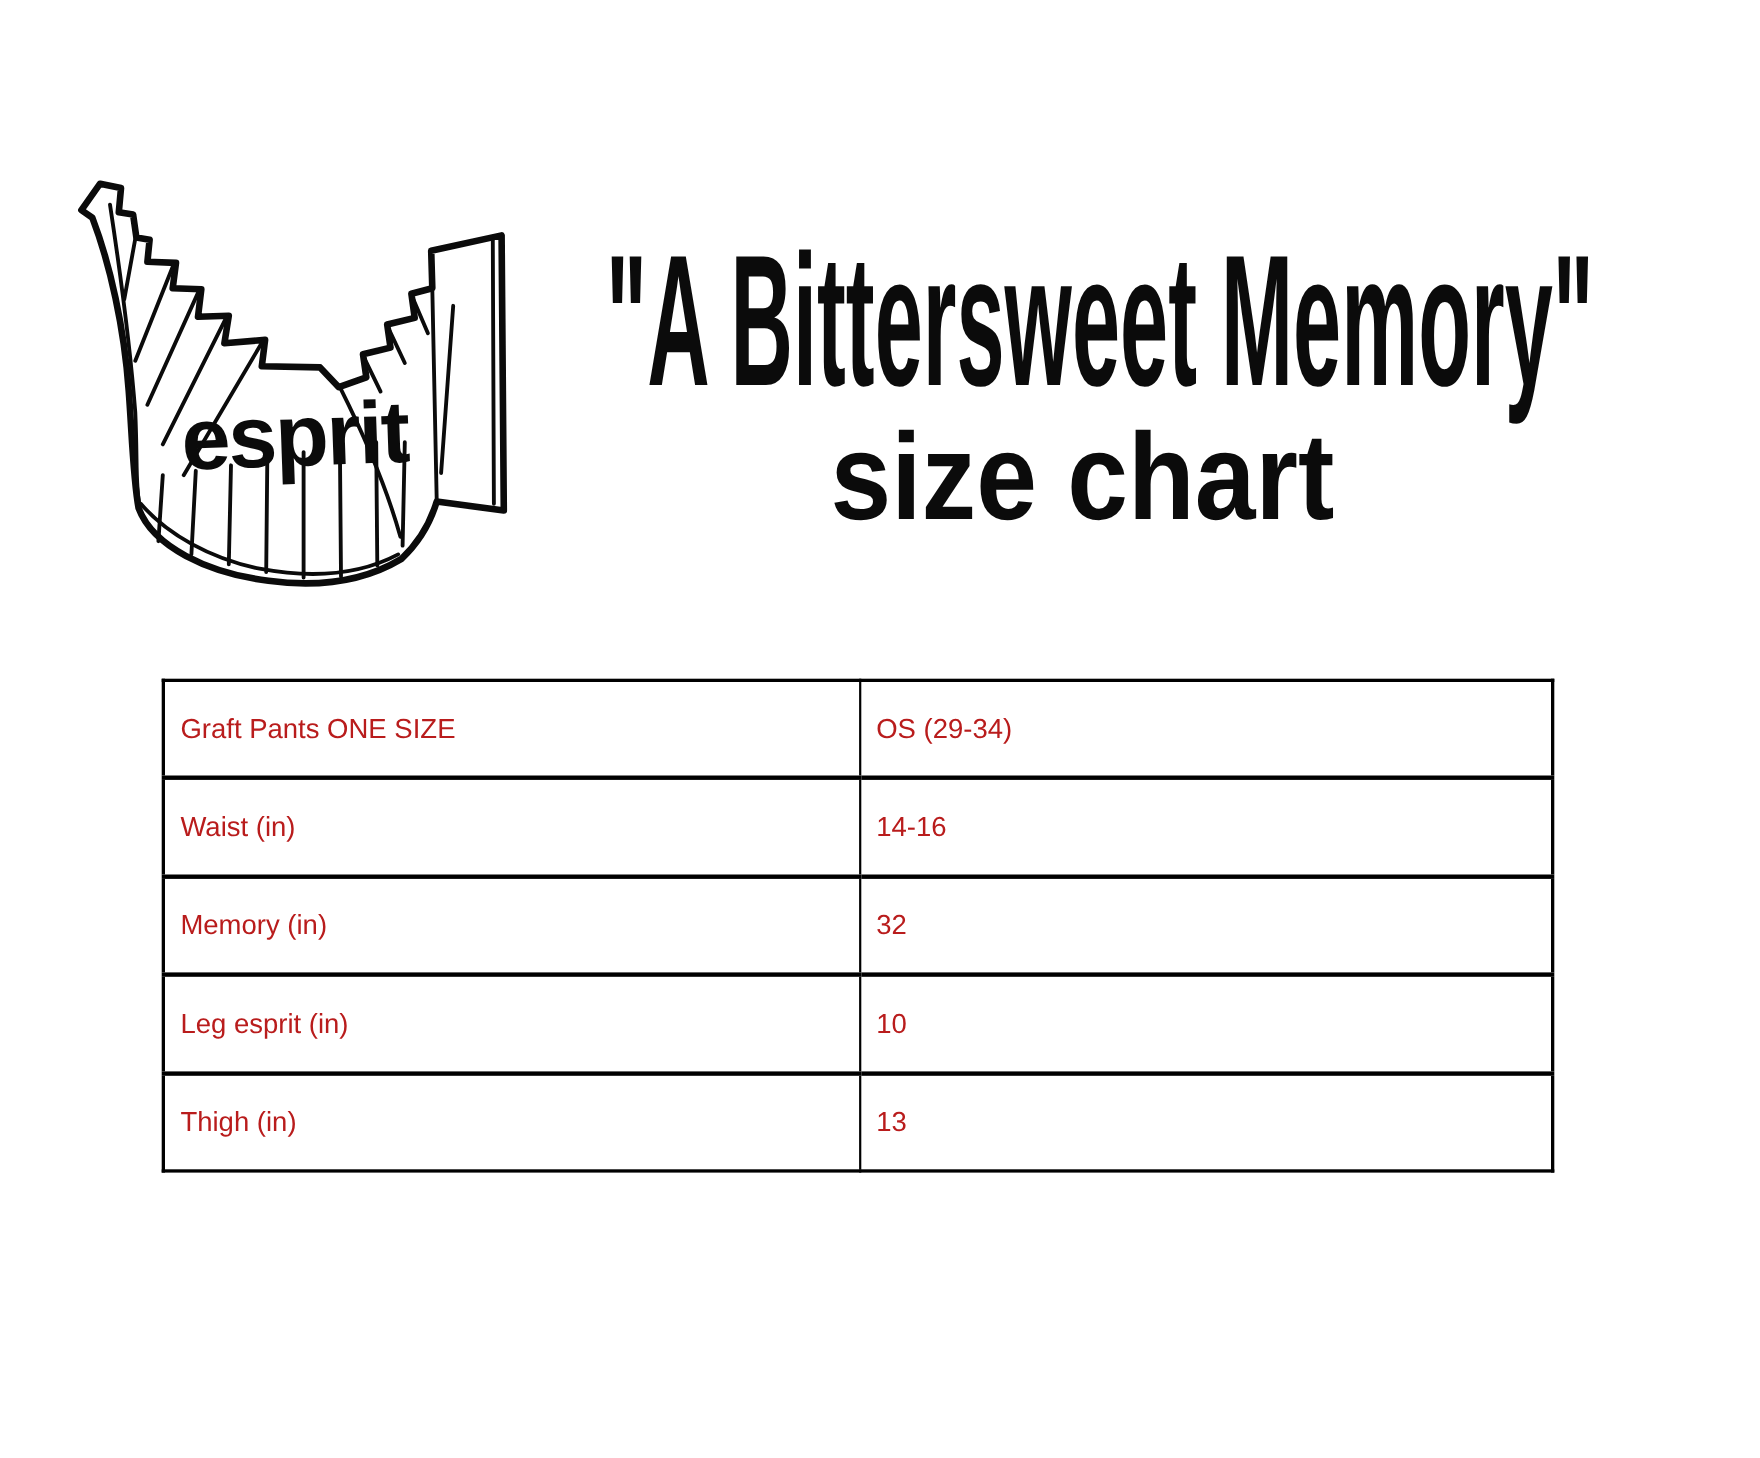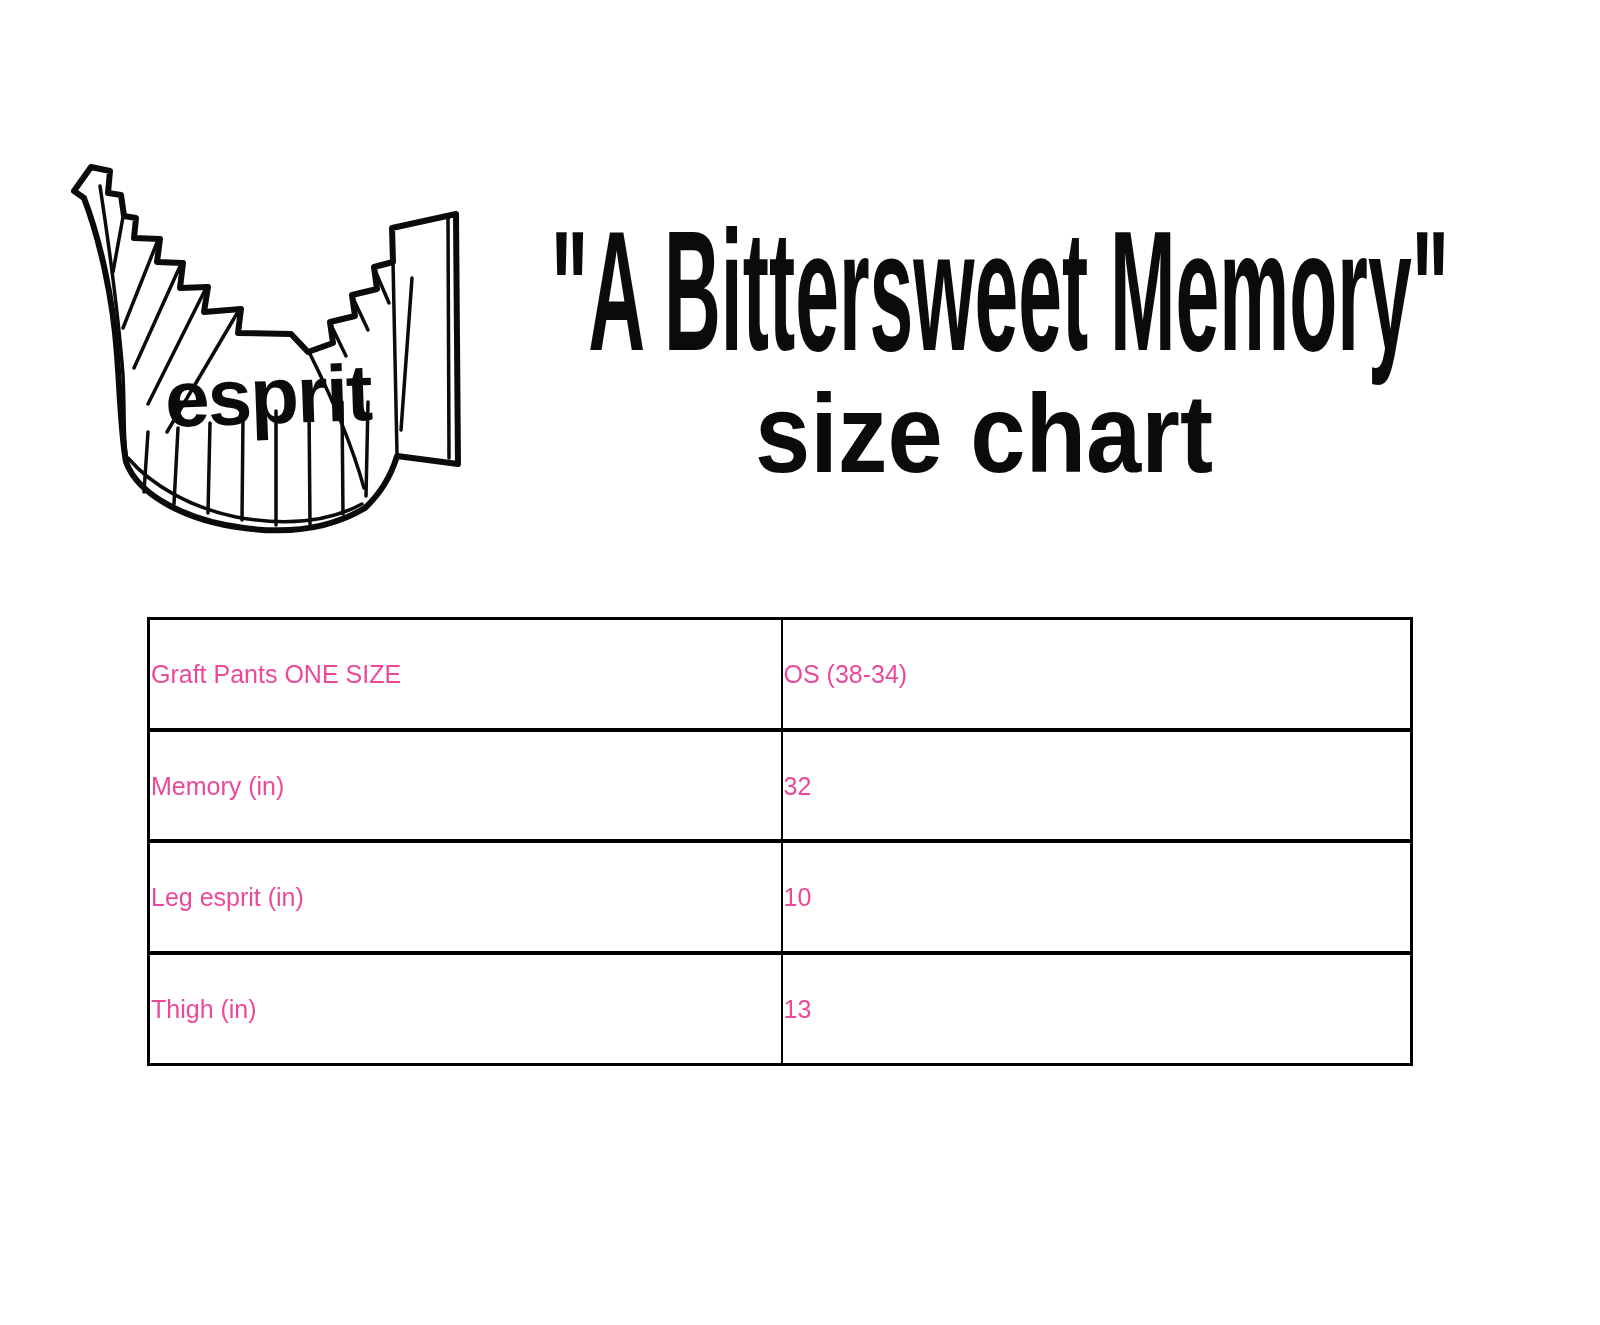--- a/index.html
+++ b/index.html
@@ -42,22 +42,22 @@
     top: 617px;
     width: 1266px;
     height: 449px;
     border-collapse: collapse;
     table-layout: fixed;
     border: 3px solid #000000;
   }
   table.size-table td {
     font-size: 25px;
     line-height: 1.2;
-    color: #ec4899;
-    padding: 0 10px 0 1px;
+    color: #b91c1c;
+    padding: 0 10px 0 14px;
     vertical-align: middle;
     height: 60px;
     overflow: hidden;
     white-space: nowrap;
     margin-top: 15px;
   }
   table.size-table tr + tr td {
     border-top: 4px solid #000000;
   }
   table.size-table td.label-cell {
@@ -120,21 +120,25 @@
   </svg>
 
   <table class="size-table">
     <colgroup>
       <col style="width:633px">
       <col>
     </colgroup>
     <tbody>
       <tr>
         <td class="label-cell">Graft Pants ONE SIZE</td>
-        <td class="value-cell">OS (38-34)</td>
+        <td class="value-cell">OS (29-34)</td>
+      </tr>
+      <tr>
+        <td class="label-cell">Waist (in)</td>
+        <td class="value-cell">14-16</td>
       </tr>
       <tr>
         <td class="label-cell">Memory (in)</td>
         <td class="value-cell">32</td>
       </tr>
       <tr>
         <td class="label-cell">Leg esprit (in)</td>
         <td class="value-cell">10</td>
       </tr>
       <tr>

